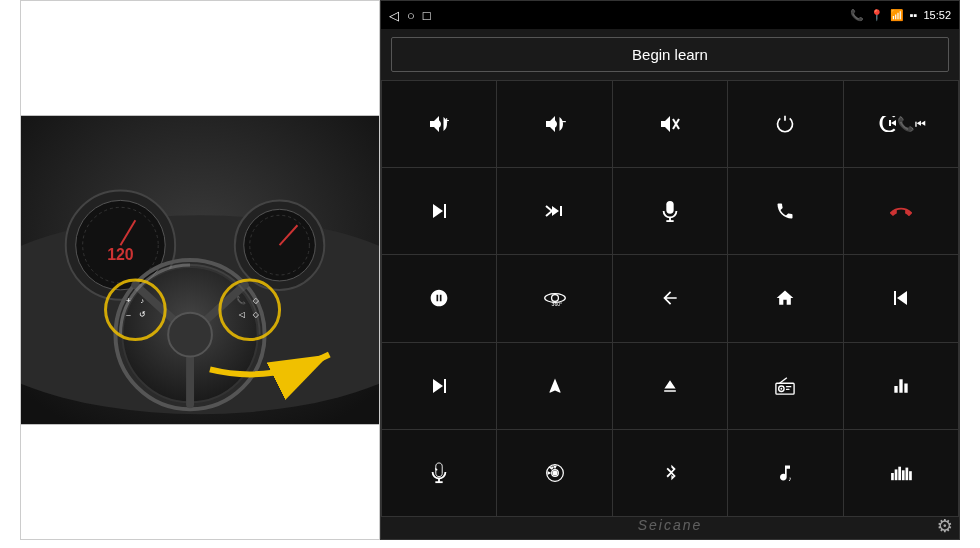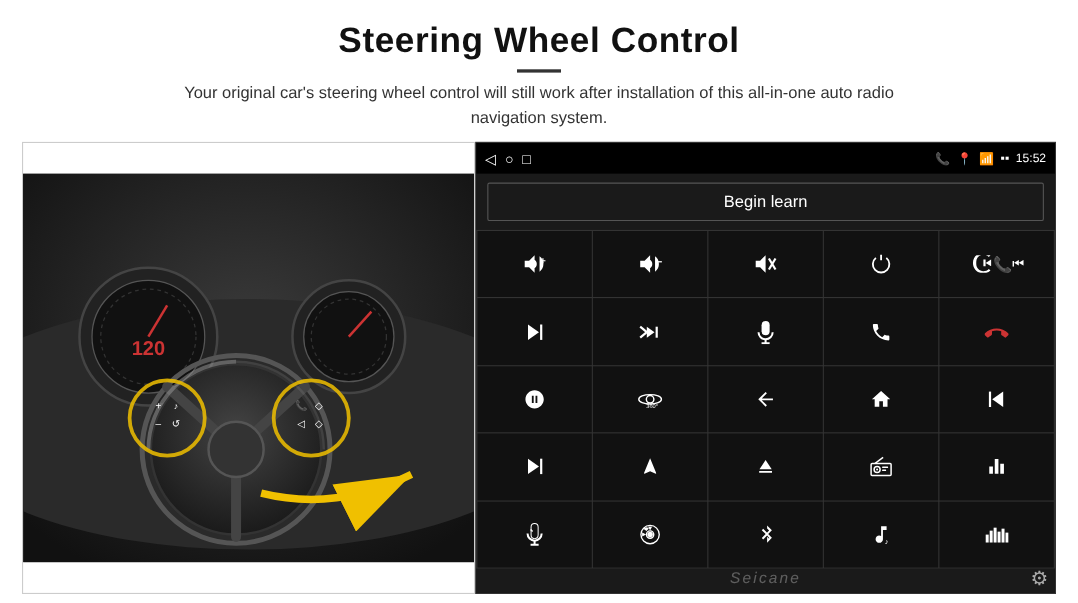--- a/index.html
+++ b/index.html
@@ -49,21 +49,21 @@
     
     .content-area {
       display: flex;
       flex: 1;
       padding: 0 20px 8px;
       gap: 0;
     }
 
     
     .car-image-section {
-      width: 412px;
+      width: 360px;
       flex-shrink: 0;
       position: relative;
       overflow: hidden;
       border: 1px solid #ccc;
     }
 
     
     .android-panel {
       flex: 1;
       background: #1a1a1a;
@@ -169,25 +169,20 @@
     .car-svg-wrap {
       width: 100%;
       height: 100%;
     }
   </style>
 </head>
 <body>
 
 <div class="page-container">
 
-  <div class="header-section">
-    <h1 class="main-title">Steering Wheel Control</h1>
-    <div class="title-divider"></div>
-    <p class="subtitle">Your original car's steering wheel control will still work after installation of this all-in-one auto radio navigation system.</p>
-  </div>
 
   <div class="content-area">
 
     <div class="car-image-section">
       <svg class="car-svg-wrap" viewBox="0 0 360 310" xmlns="http://www.w3.org/2000/svg">
 
         <rect width="360" height="310" fill="#1a1a1a"></rect>
 
         <defs>
           <radialGradient id="dashGrad" cx="50%" cy="40%" r="70%">

